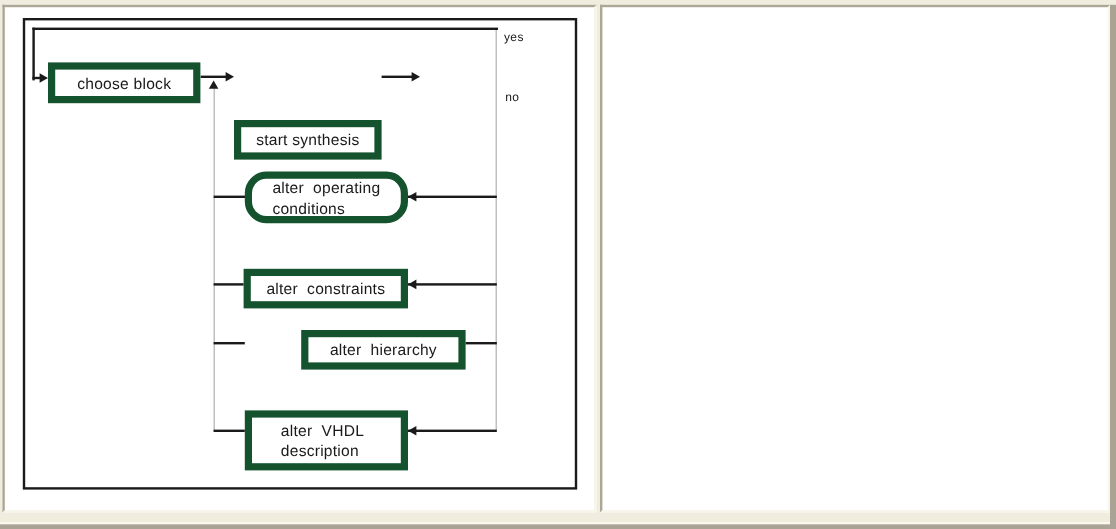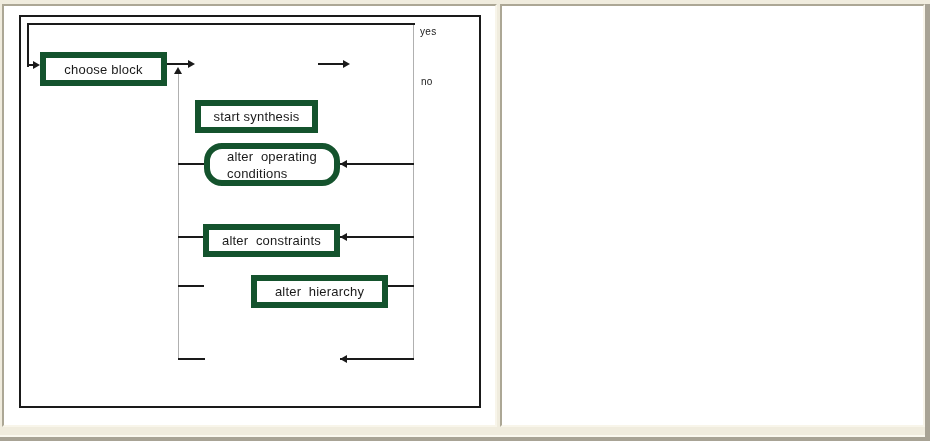--- a/index.html
+++ b/index.html
@@ -114,19 +114,21 @@
     <div class="node" style="left:195px; top:52px; width:123px; height:33px;margin-top:48px;">start synthesis</div>
 
 
     <div class="node align-left" style="left:204px; top:143px; width:136px; height:43px; padding-left:17px;border-radius:18px;">alter  operating
 conditions</div>
 
     <div class="node" style="left:203px; top:224px; width:137px; height:33px;">alter  constraints</div>
 
     <div class="node" style="left:203px; top:275px; width:137px; height:33px;margin-left:48px;">alter  hierarchy</div>
 
+    <div class="node align-left" style="left:204px; top:342px; width:136px; height:50px; padding-left:24px;">alter  VHDL
+description</div>
 
     <div class="branch-label" style="left:420px; top:26px;">yes</div>
 
     <div class="branch-label" style="left:421px; top:76px;">no</div>
 
   </div>
 </div>
 
 </body></html>

